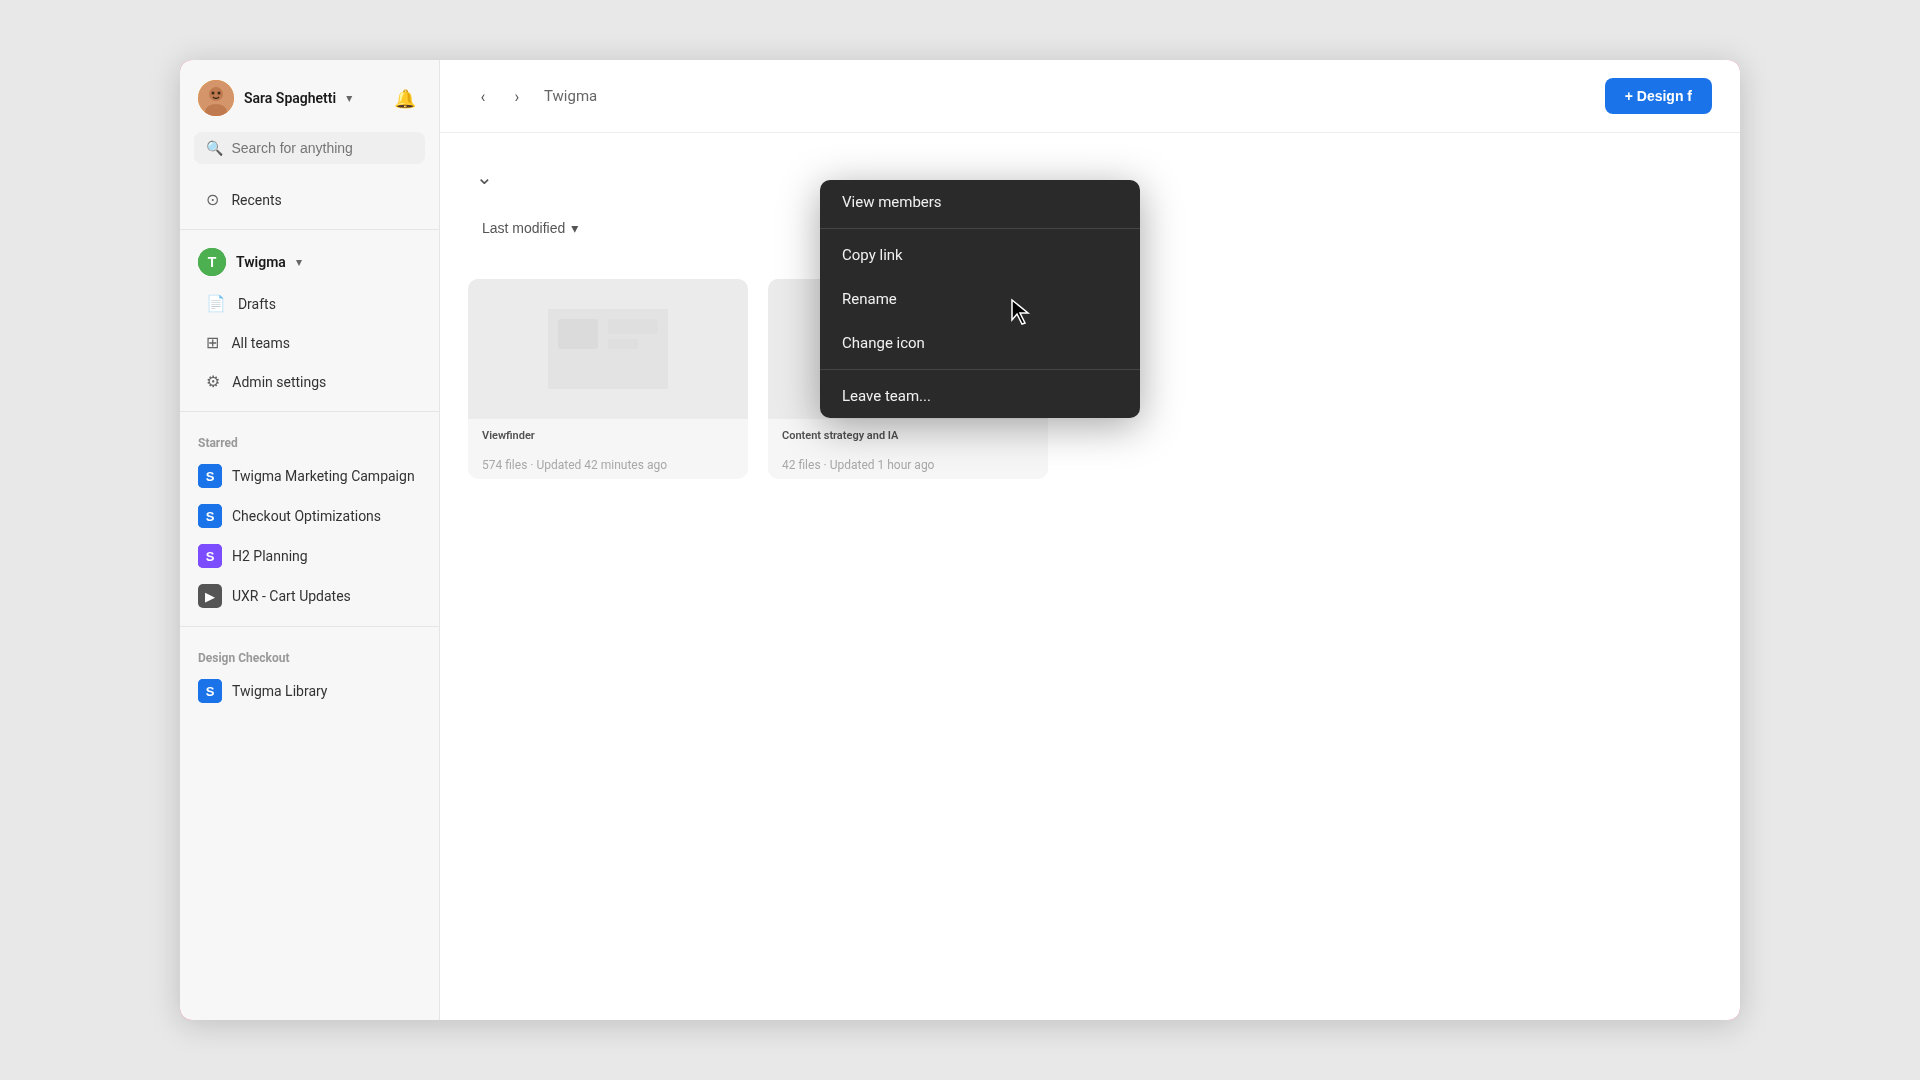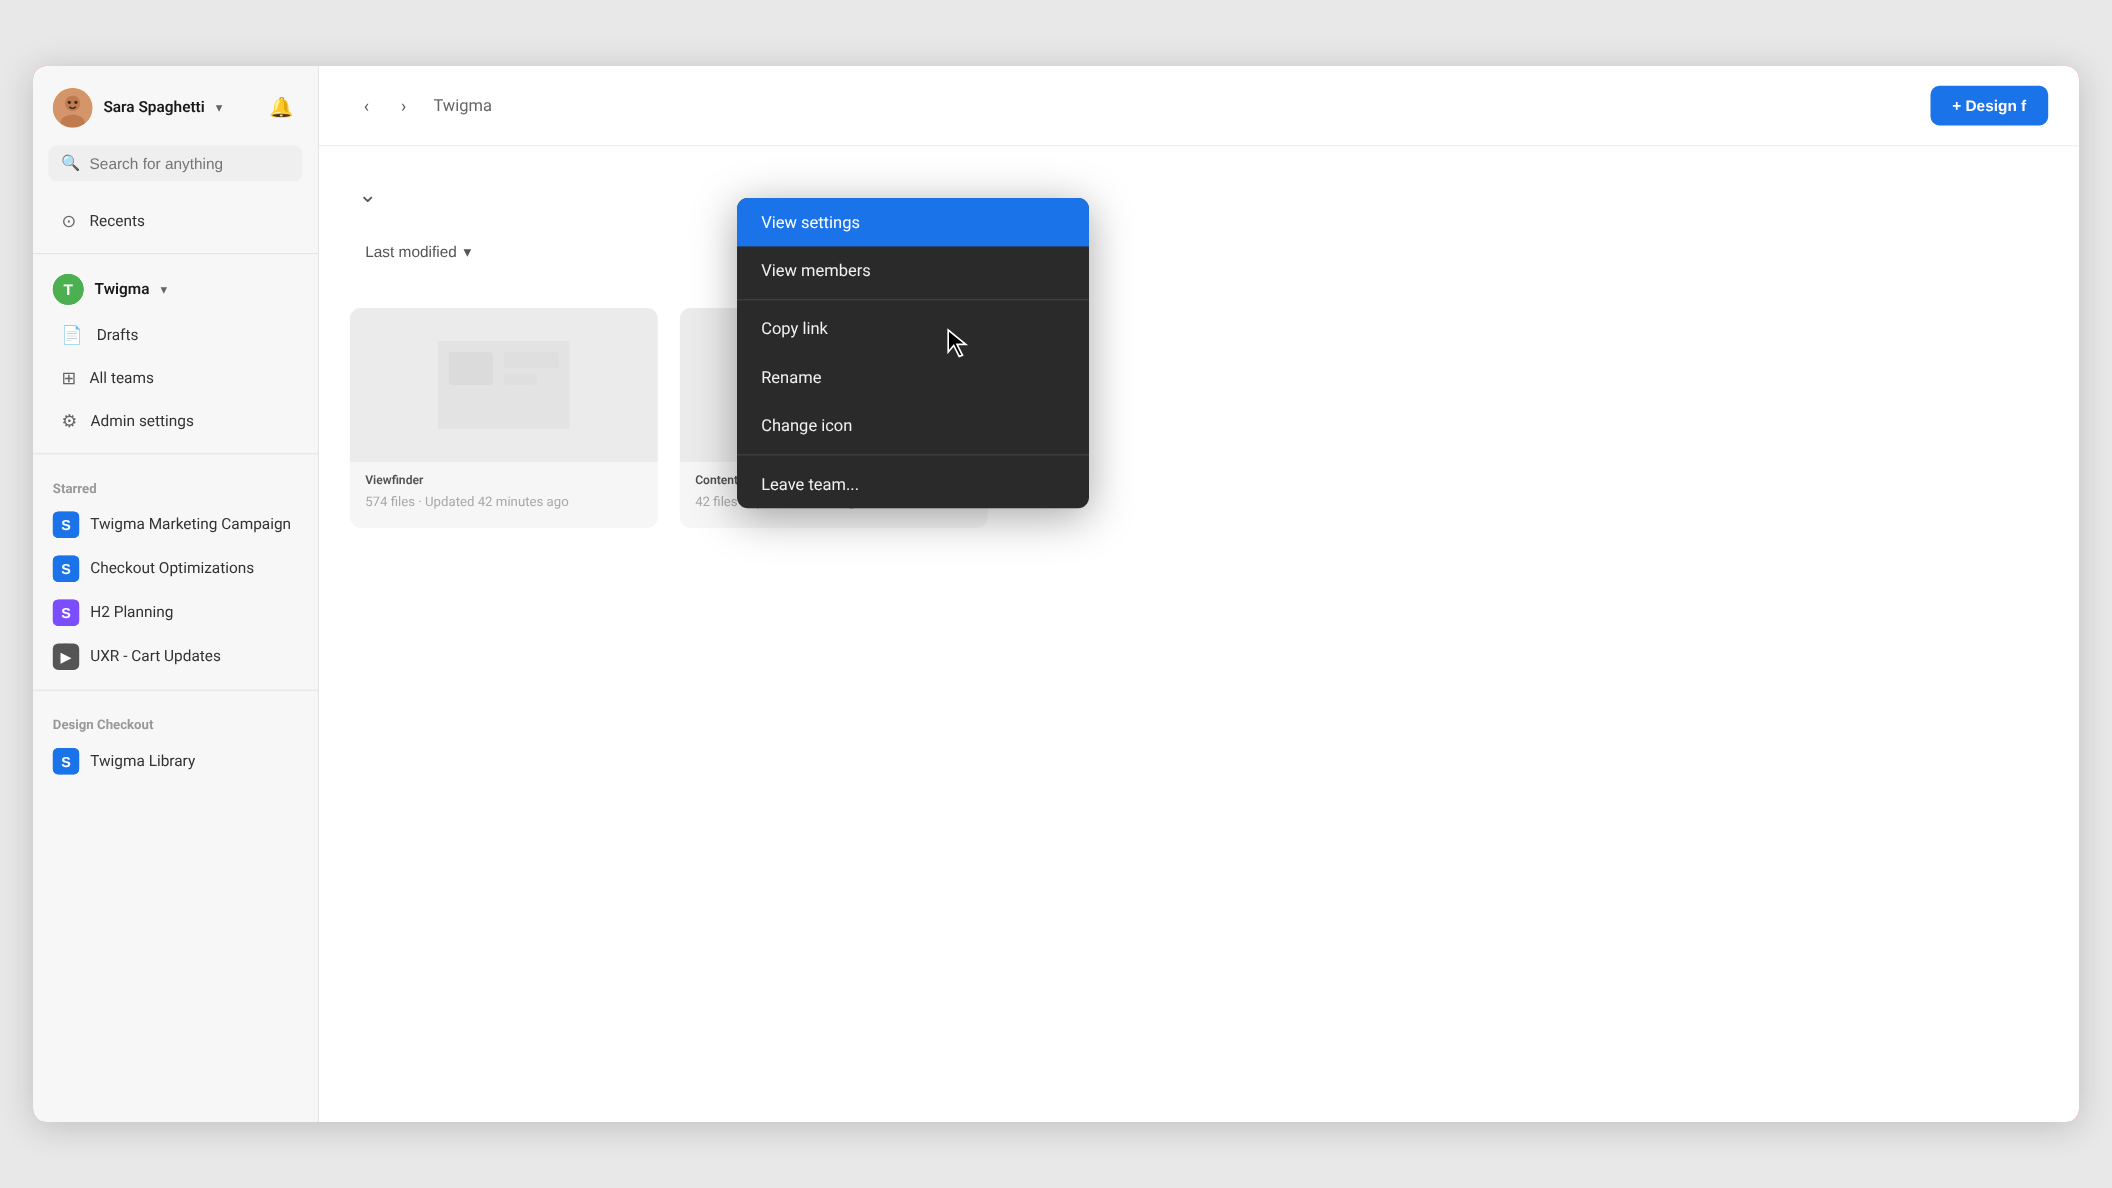--- a/index.html
+++ b/index.html
@@ -7,21 +7,21 @@
       font-family: -apple-system, BlinkMacSystemFont, 'Segoe UI', Roboto, sans-serif;
       background: #e8e8e8;
       width: 1920px;
       height: 1080px;
       overflow: hidden;
       display: flex;
       align-items: center;
       justify-content: center;
     }
     .app-window {
-      width: 1860px;
+      width: 1560px;
       height: 960px;
       background: #ec4899;
       border-radius: 12px;
       display: flex;
       overflow: hidden;
       box-shadow: 0 4px 32px rgba(0,0,0,0.18);
     }
     
     .sidebar {
       width: 260px;
@@ -254,21 +254,21 @@
     .card-preview {
       width: 100%;
       height: 140px;
       background: #e8e8e8;
       display: flex;
       align-items: center;
       justify-content: center;
     }
     .card-info { padding: 10px 14px; }
     .card-title { font-size: 11px; font-weight: 600; color: #333; }
-    .card-meta { font-size: 12px; color: #999; margin-top: 6px; }
+    .card-meta { font-size: 12px; color: #999; margin-top: 16px; }
     
     .overlay {
       position: absolute;
       top: 0; left: 0; right: 0; bottom: 0;
       z-index: 10;
     }
     .context-menu {
       position: absolute;
       top: 120px;
       left: 380px;
@@ -469,23 +469,20 @@
         </div>
         <div class="card-info">
           <div class="card-title">Content strategy and IA</div>
           <div class="card-meta">42 files · Updated 1 hour ago</div>
         </div>
       </div>
     </div>
 
     <div class="overlay">
       <div class="context-menu">
-        <div class="menu-item active">
-          <span>View settings</span>
-        </div>
         <div class="menu-item">
           <span>View members</span>
         </div>
         <div class="menu-divider"></div>
         <div class="menu-item">
           <span>Copy link</span>
         </div>
         <div class="menu-item">
           <span>Rename</span>
         </div>

